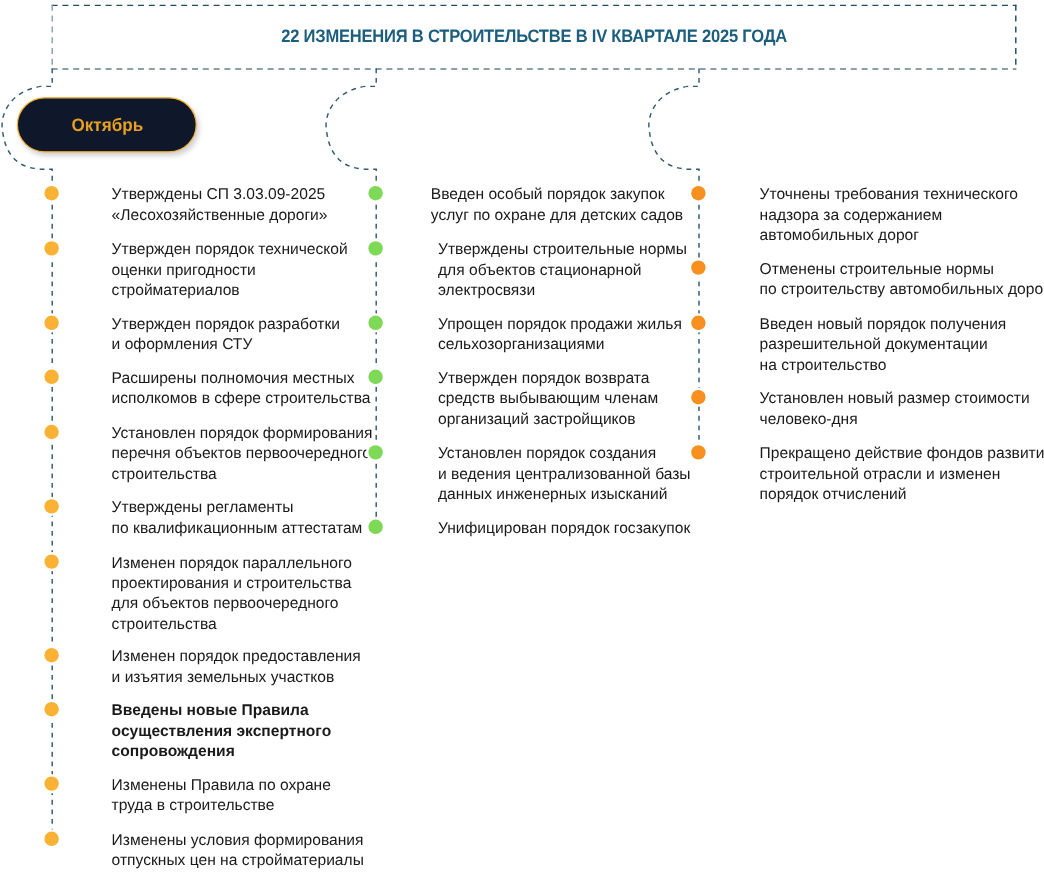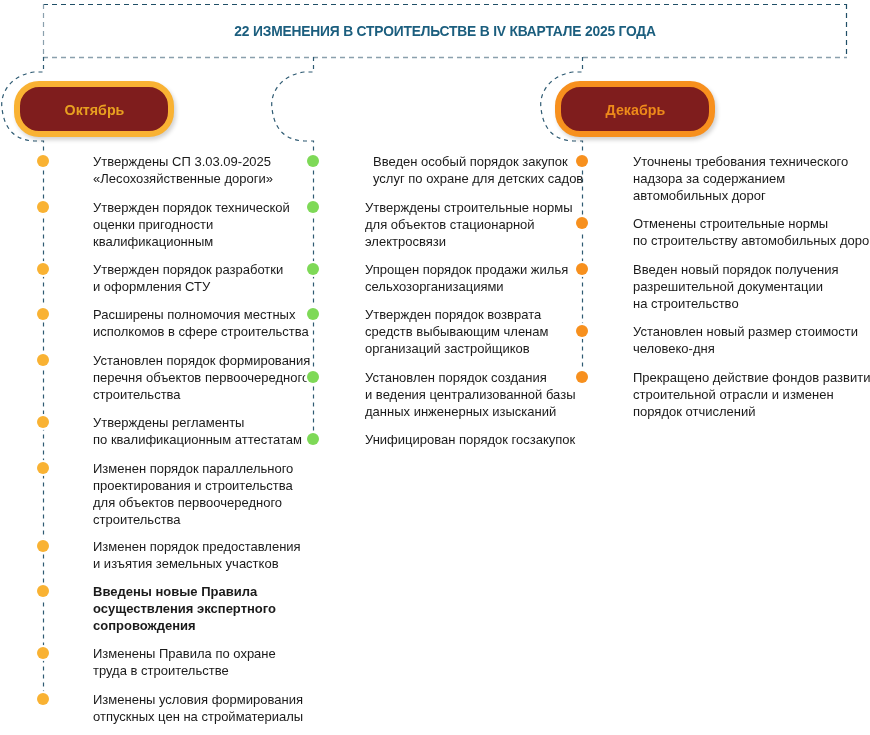--- a/index.html
+++ b/index.html
@@ -43,22 +43,22 @@
       letter-spacing: -0.2px;
       transform: scaleX(0.92);
       white-space: nowrap;
     }
     .pill {
       position: absolute;
       top: 81px;
       width: 148px;
       height: 44px;
       border-radius: 25px;
-      border: 6px solid #3b82f6;
-      background: #7f1d1d;
+      border: 1px solid #3b82f6;
+      background: #0f172a;
       box-shadow: 2px 3px 4px rgba(0,0,0,0.18);
       display: flex;
       align-items: center;
       justify-content: center;
     }
     .pill-label {
       font-family: "Liberation Sans", sans-serif;
       font-weight: bold;
       font-size: 15px;
       transform: scaleX(0.95);
@@ -107,35 +107,32 @@
     <path d="M582.5 57 L582.5 72 L573 72 C 547 76, 539 96, 541 108 C 543 128, 553 140, 573 141 L582.5 141 L582.5 375" fill="none" stroke="#2E5A72" stroke-width="1.2" stroke-dasharray="4,4"></path>
   </svg>
 
   <div class="title-box">
     <span class="title-text">22 ИЗМЕНЕНИЯ В СТРОИТЕЛЬСТВЕ В IV КВАРТАЛЕ 2025 ГОДА</span>
   </div>
 
   <div class="pill" style="left:14px; border-color:#F9B233;">
     <span class="pill-label" style="color:#E8A020;">Октябрь</span>
   </div>
-  <div class="pill" style="left:555px; border-color:#F7901E;">
-    <span class="pill-label" style="color:#EE8A1A;">Декабрь</span>
-  </div>
 
   <div class="col">
     <div class="item" style="top:153px; left:0;">
       <span class="dot" style="left:37px; top:2px; background:#F9B233;"></span>
       <span class="item-text" style="left:58px; top:0;">Утверждены СП 3.03.09-2025
 «Лесохозяйственные дороги»</span>
     </div>
     <div class="item" style="top:199px; left:0;">
       <span class="dot" style="left:37px; top:2px; background:#F9B233;"></span>
       <span class="item-text" style="left:58px; top:0;">Утвержден порядок технической
 оценки пригодности
-квалификационным</span>
+стройматериалов</span>
     </div>
     <div class="item" style="top:261px; left:0;">
       <span class="dot" style="left:37px; top:2px; background:#F9B233;"></span>
       <span class="item-text" style="left:58px; top:0;">Утвержден порядок разработки
 и оформления СТУ</span>
     </div>
     <div class="item" style="top:306px; left:0;">
       <span class="dot" style="left:37px; top:2px; background:#F9B233;"></span>
       <span class="item-text" style="left:58px; top:0;">Расширены полномочия местных
 исполкомов в сфере строительства</span>
@@ -177,21 +174,21 @@
     <div class="item" style="top:691px; left:0;">
       <span class="dot" style="left:37px; top:2px; background:#F9B233;"></span>
       <span class="item-text" style="left:58px; top:0;">Изменены условия формирования
 отпускных цен на стройматериалы</span>
     </div>
   </div>
 
   <div class="col">
     <div class="item" style="top:153px; left:0;">
       <span class="dot" style="left:307px; top:2px; background:#7ED957;"></span>
-      <span class="item-text" style="left:338px; top:0;">Введен особый порядок закупок
+      <span class="item-text" style="left:324px; top:0;">Введен особый порядок закупок
 услуг по охране для детских садов</span>
     </div>
     <div class="item" style="top:199px; left:0;">
       <span class="dot" style="left:307px; top:2px; background:#7ED957;"></span>
       <span class="item-text" style="left:330px; top:0;">Утверждены строительные нормы
 для объектов стационарной
 электросвязи</span>
     </div>
     <div class="item" style="top:261px; left:0;">
       <span class="dot" style="left:307px; top:2px; background:#7ED957;"></span>

